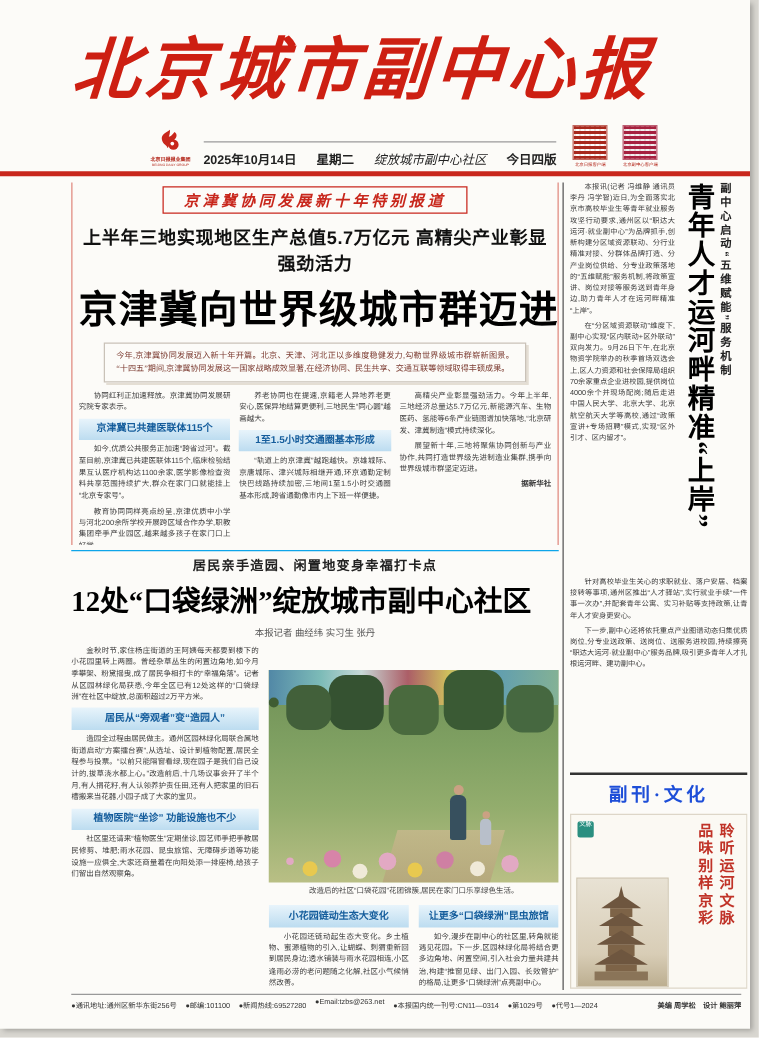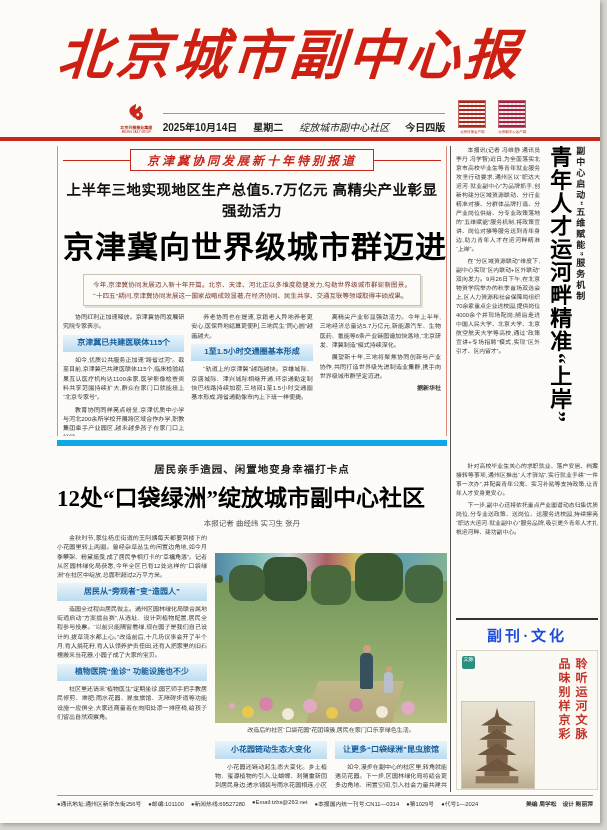--- a/index.html
+++ b/index.html
@@ -23,38 +23,38 @@
     background:repeating-linear-gradient(0deg,#a8281d 0 2px,rgba(255,255,255,.85) 2px 4px),
                repeating-linear-gradient(90deg,#a8281d 0 2px,#f6e9e7 2px 4px);}
   .qr-box.alt{filter:hue-rotate(-20deg) brightness(.95);}
   .qr-caption{font-size:3.5px;color:#b3261a;margin-top:1px;white-space:nowrap;}
   .red-bar{position:absolute;top:137px;left:0;width:600px;height:4px;background:#c8271c;}
   
   .v-divider{position:absolute;left:450px;top:146px;width:1px;height:646px;background:#555;}
   
   .top-story{position:absolute;left:57px;top:146px;width:390px;height:290px;
     border-left:1px solid #e0897f;border-right:1px solid #e0897f;padding:0 5px;box-sizing:border-box;overflow:hidden;}
-  .banner-row{display:flex;align-items:center;gap:0;margin-top:3px;}
+  .banner-row{display:flex;align-items:center;gap:0;margin-top:3px;flex-direction:column;}
   .banner-line{flex:1;height:1px;background:#c8271c;}
   .banner-box{border:1px solid #c8271c;color:#c8271c;font-weight:bold;font-style:italic;
     font-family:"Liberation Serif","DejaVu Serif",serif;font-size:12px;letter-spacing:3px;padding:1px 16px;white-space:nowrap;}
   .top-subtitle{text-align:center;font-size:14.5px;font-weight:bold;color:#111;margin-top:7px;letter-spacing:.5px;}
   .top-headline{text-align:center;font-family:"Liberation Serif","DejaVu Serif",serif;font-weight:900;
     font-size:31px;color:#000;margin-top:2px;letter-spacing:1px;white-space:nowrap;}
   .lede-box{width:318px;margin:7px auto 0;border:1px solid #c9c2b8;box-shadow:2px 2px 0 #e4ded4;
     padding:4px 9px;font-size:6.5px;line-height:1.7;color:#7a392e;text-align:justify;font-family:"Liberation Serif","DejaVu Serif",serif;}
   .top-cols{display:flex;gap:7px;margin-top:7px;height:158px;overflow:hidden;}
   .ncol{flex:1;font-size:6px;line-height:1.55;color:#3a3a3a;text-align:justify;}
   .ncol p{margin:0 0 3px;text-indent:2em;}
   .subhead{display:block;margin:3px 0 4px;padding:2.5px 0;text-align:center;font-size:8px;font-weight:bold;color:#155d9c;
     background:linear-gradient(180deg,#e8f4fb,#bcdcf0);white-space:nowrap;}
   .source{text-align:right;font-size:6px;color:#3a3a3a;font-weight:bold;}
   
-  .mid-story{position:absolute;left:57px;top:440px;width:390px;height:352px;border-top:6px solid #0ea5e9;
-    padding-top:15px;box-sizing:border-box;overflow:hidden;}
+  .mid-story{position:absolute;left:57px;top:440px;width:390px;height:352px;border-top:1px solid #0ea5e9;
+    padding-top:3px;box-sizing:border-box;overflow:hidden;}
   .mid-kicker{text-align:center;font-size:10.5px;font-weight:bold;color:#222;letter-spacing:1px;}
   .mid-headline{text-align:left;font-family:"Liberation Serif","DejaVu Serif",serif;font-weight:900;
     font-size:23px;color:#000;margin-top:3px;white-space:nowrap;}
   .mid-byline{text-align:center;font-size:7.5px;color:#555;margin-top:4px;}
   .mid-body{display:flex;gap:8px;margin-top:6px;height:288px;overflow:hidden;}
   .mid-left{width:150px;flex:none;font-size:6px;line-height:1.55;color:#3a3a3a;text-align:justify;}
   .mid-left p{margin:0 0 3px;text-indent:2em;}
   .mid-right{flex:1;display:flex;flex-direction:column;margin-top:19px;}
   .photo{position:relative;height:170px;overflow:hidden;background:linear-gradient(180deg,#6f8f55 0%,#7fa062 35%,#93ad6d 65%,#b9bf85 100%);}
   .art-wall{position:absolute;top:0;left:0;right:0;height:28px;opacity:.85;

